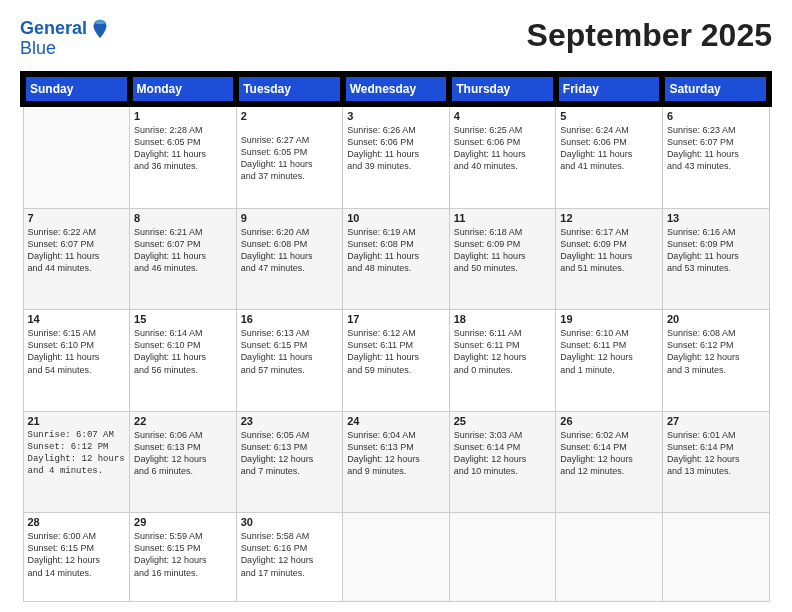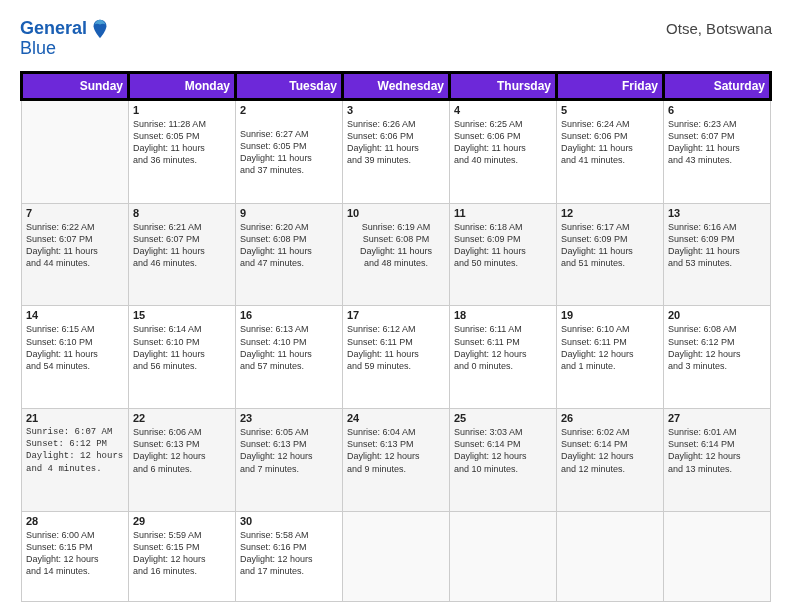--- a/index.html
+++ b/index.html
@@ -56,27 +56,27 @@
       margin-top: 2px;
     }
     .calendar {
       flex: 1;
       border: 1px solid #ccc;
       border-collapse: collapse;
       width: 100%;
       table-layout: fixed;
     }
     .calendar th {
-      background: #6d28d9;
+      background: #1d4ed8;
       color: #fff;
       font-size: 12px;
       font-weight: bold;
       padding: 5px 4px;
-      border: 3px solid #000000;
-      text-align: right;
+      border: 6px solid #000000;
+      text-align: left;
     }
     .calendar td {
       border: 1px solid #ccc;
       vertical-align: top;
       padding: 3px 4px;
       font-size: 9.5px;
       color: #333;
       height: 80px;
       width: 14.28%;
       background: #fff;
@@ -117,42 +117,42 @@
           </span>
           <svg class="logo-icon" viewBox="0 0 24 24" xmlns="http://www.w3.org/2000/svg">
             <path d="M12 2 C8 2 5 5 5 9 C5 14 12 22 12 22 C12 22 19 14 19 9 C19 5 16 2 12 2Z" fill="#1a5fb4"></path>
             <path d="M12 2 C14 2 17 4 18 7 C16 6 14 6 12 7 C10 6 8 6 6 7 C7 4 10 2 12 2Z" fill="#4a9fd4"></path>
           </svg>
         </div>
         <div style="color:#1a5fb4;font-weight:normal;font-size:18px;margin-top:-2px;">Blue</div>
       </div>
     </div>
     <div class="title-block">
-      <div class="location">Otse, Botswana</div>
+      <div class="month-year">September 2025</div>
     </div>
   </div>
 
   <table class="calendar">
     <thead>
       <tr>
         <th>Sunday</th>
         <th>Monday</th>
         <th>Tuesday</th>
         <th>Wednesday</th>
         <th>Thursday</th>
         <th>Friday</th>
         <th>Saturday</th>
       </tr>
     </thead>
     <tbody id="calendar-body">
     <tr>
           <td class="empty"></td>
           <td>
             <span class="day-num">1</span>
-            <div class="day-info" style="white-space: pre-line;">Sunrise: 11:28 AM
+            <div class="day-info" style="white-space: pre-line;">Sunrise: 2:28 AM
 Sunset: 6:05 PM
 Daylight: 11 hours
 and 36 minutes.</div>
           </td>
           <td>
             <span class="day-num">2</span>
             <div class="day-info" style="white-space: pre-line; margin-top: 12px;">Sunrise: 6:27 AM
 Sunset: 6:05 PM
 Daylight: 11 hours
 and 37 minutes.</div>
@@ -203,21 +203,21 @@
           </td>
           <td>
             <span class="day-num">9</span>
             <div class="day-info" style="white-space: pre-line;">Sunrise: 6:20 AM
 Sunset: 6:08 PM
 Daylight: 11 hours
 and 47 minutes.</div>
           </td>
           <td>
             <span class="day-num">10</span>
-            <div class="day-info" style="white-space: pre-line; text-align: center;">Sunrise: 6:19 AM
+            <div class="day-info" style="white-space: pre-line;">Sunrise: 6:19 AM
 Sunset: 6:08 PM
 Daylight: 11 hours
 and 48 minutes.</div>
           </td>
           <td>
             <span class="day-num">11</span>
             <div class="day-info" style="white-space: pre-line;">Sunrise: 6:18 AM
 Sunset: 6:09 PM
 Daylight: 11 hours
 and 50 minutes.</div>
@@ -248,21 +248,21 @@
           <td>
             <span class="day-num">15</span>
             <div class="day-info" style="white-space: pre-line;">Sunrise: 6:14 AM
 Sunset: 6:10 PM
 Daylight: 11 hours
 and 56 minutes.</div>
           </td>
           <td>
             <span class="day-num">16</span>
             <div class="day-info" style="white-space: pre-line;">Sunrise: 6:13 AM
-Sunset: 4:10 PM
+Sunset: 6:15 PM
 Daylight: 11 hours
 and 57 minutes.</div>
           </td>
           <td>
             <span class="day-num">17</span>
             <div class="day-info" style="white-space: pre-line;">Sunrise: 6:12 AM
 Sunset: 6:11 PM
 Daylight: 11 hours
 and 59 minutes.</div>
           </td>

